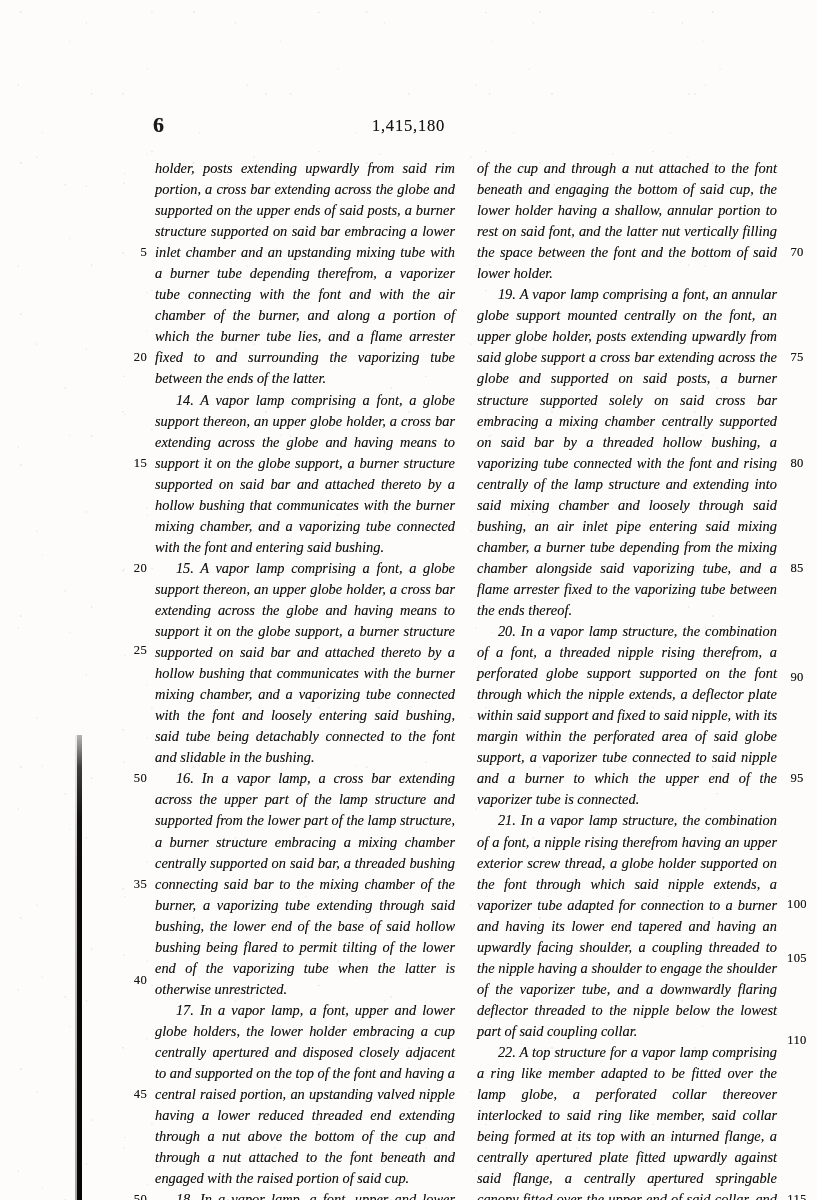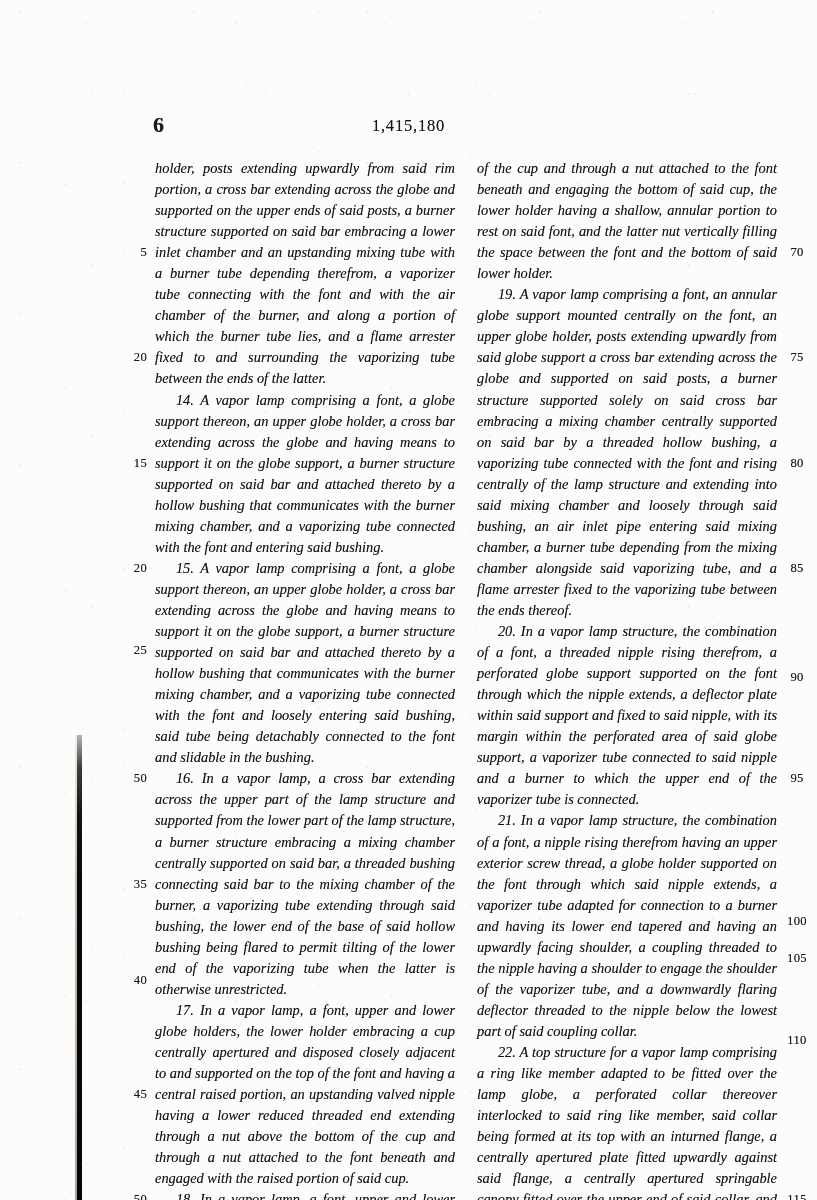--- a/index.html
+++ b/index.html
@@ -207,20 +207,20 @@
         </div>
     </div>
 
     <div class="linenums right-gutter">
         <span class="linenum" style="top: 84.2px;">70</span>
         <span class="linenum" style="top: 189.45px;">75</span>
         <span class="linenum" style="top: 294.7px;">80</span>
         <span class="linenum" style="top: 399.95px;">85</span>
         <span class="linenum" style="top: 509px;">90</span>
         <span class="linenum" style="top: 610.45px;">95</span>
-        <span class="linenum" style="top: 753px;">100</span>
+        <span class="linenum" style="top: 736px;">100</span>
         <span class="linenum" style="top: 790px;">105</span>
         <span class="linenum" style="top: 872px;">110</span>
         <span class="linenum" style="top: 1031.45px;">115</span>
       </div>
 
   </div>
 </div>
 
 </body></html>

